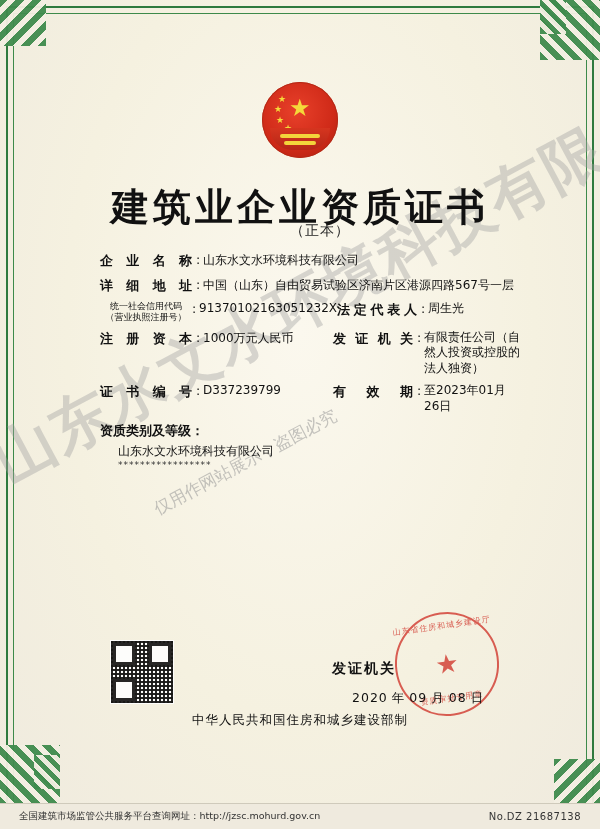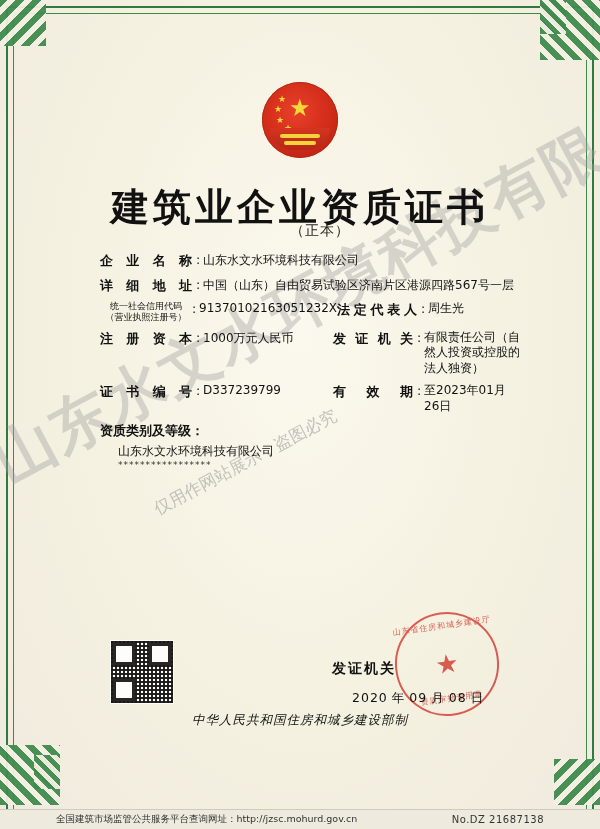--- a/index.html
+++ b/index.html
@@ -203,29 +203,29 @@
 
   .issuer{
     position:absolute;left:332px;top:660px;font-size:14px;font-weight:bold;color:#111;letter-spacing:2px;
   }
   .dateline{
     position:absolute;left:350px;top:690px;font-size:12.5px;color:#111;letter-spacing:1px;text-align:right;
   }
   .dateline span{margin:0 2px;}
   .ministry{
     position:absolute;left:0;top:712px;width:100%;text-align:center;
-    font-size:12.5px;color:#111;letter-spacing:1px;font-style:italic;
+    font-size:12.5px;color:#111;letter-spacing:1px;
   }
 
   
   .footer{
-    position:absolute;left:0;bottom:0;width:100%;height:20px;
+    position:absolute;left:0;bottom:0;width:100%;height:26px;
     border-top:1px solid #cfcabb;
     display:flex;align-items:center;justify-content:space-between;
-    padding:0 56px;box-sizing:border-box;
+    padding:0 19px;box-sizing:border-box;
     font-size:9.5px;color:#333;
     background:#efeade;
   }
   .footer .right{font-size:10px;letter-spacing:.5px;}
 </style>
 </head>
 <body>
 
 <div class="cert">
 

